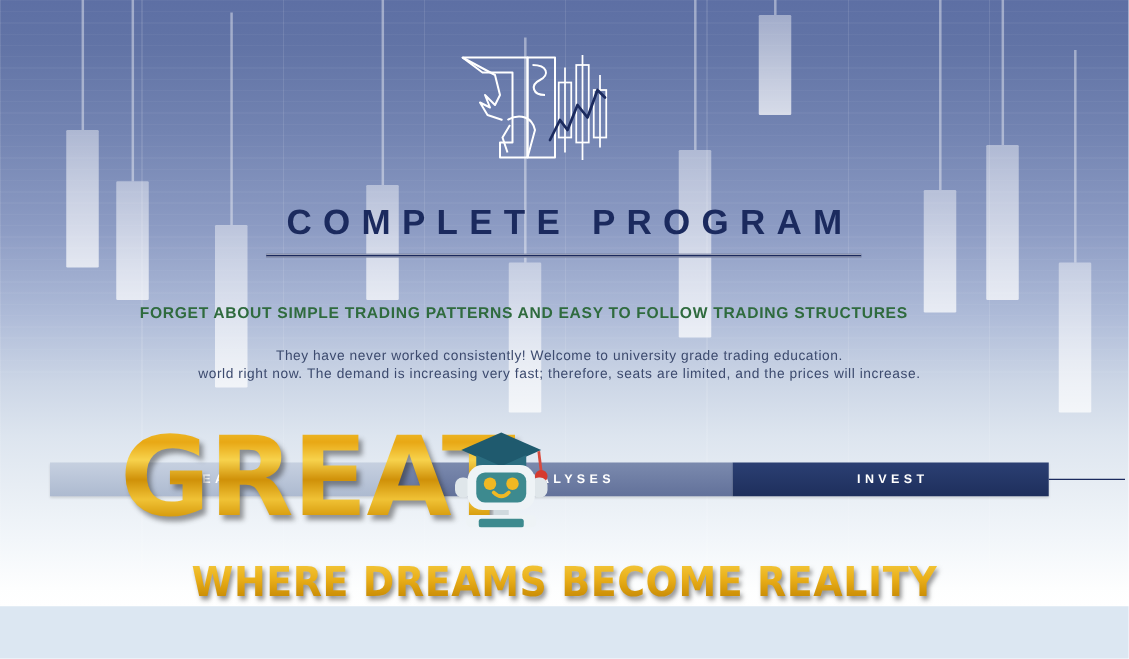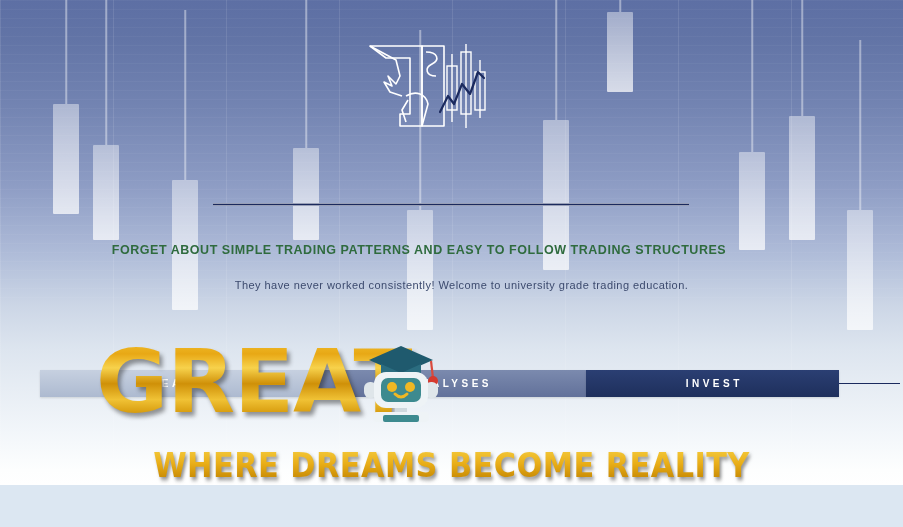--- a/index.html
+++ b/index.html
@@ -105,21 +105,21 @@
     text-align:center;
     font-size:12.5px;
     font-weight:bold;
     letter-spacing:0.55px;
     color:#2f6b3e;
   }
 
   
   .para {
     position:absolute;
-    left:102px; top:279px;
+    left:88px; top:279px;
     width:719px;
     text-align:center;
     font-size:11px;
     line-height:13.5px;
     letter-spacing:0.45px;
     color:#3c4a6e;
   }
   .para .l { display:block; }
 
   
@@ -270,26 +270,28 @@
           <rect x="81" y="28" width="10" height="44"></rect>
           <line x1="100" y1="6" x2="100" y2="90"></line>
           <rect x="95" y="14" width="10" height="62"></rect>
           <line x1="114" y1="22" x2="114" y2="80"></line>
           <rect x="109" y="34" width="10" height="38"></rect>
         </g>
         <polyline points="74,74 82,58 88,66 96,46 104,56 112,34 118,40" stroke="#1b2a5e" stroke-width="2.2" fill="none" stroke-linejoin="round" stroke-linecap="round"></polyline>
       </svg>
     </div>
 
+    <div class="headline">COMPLETE PROGRAM</div>
     <div class="headline-rule"></div>
 
     <div class="subtitle">FORGET ABOUT SIMPLE TRADING PATTERNS AND EASY TO FOLLOW TRADING STRUCTURES</div>
 
     <div class="para">
       <span class="l">They have never worked consistently! Welcome to university grade trading education.</span>
+      <span class="l">world right now. The demand is increasing very fast; therefore, seats are limited, and the prices will increase.</span>
     </div>
 
     <div class="steps">
       <div class="step step-1">LEARN</div>
       <div class="step step-2">ANALYSES</div>
       <div class="step step-3">INVEST</div>
       <div class="step-tail"></div>
     </div>
 
   </div>

